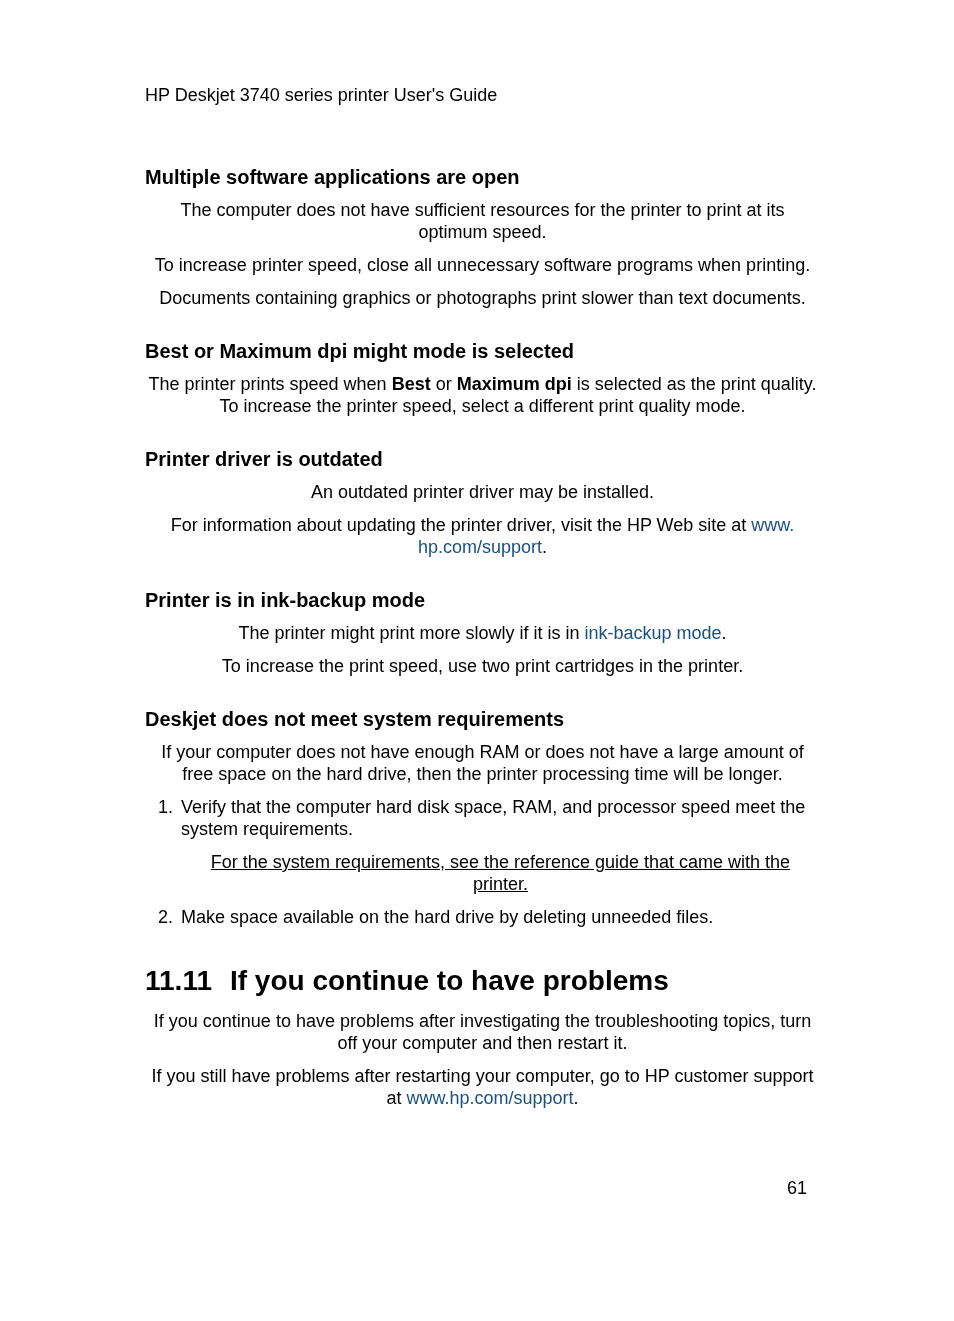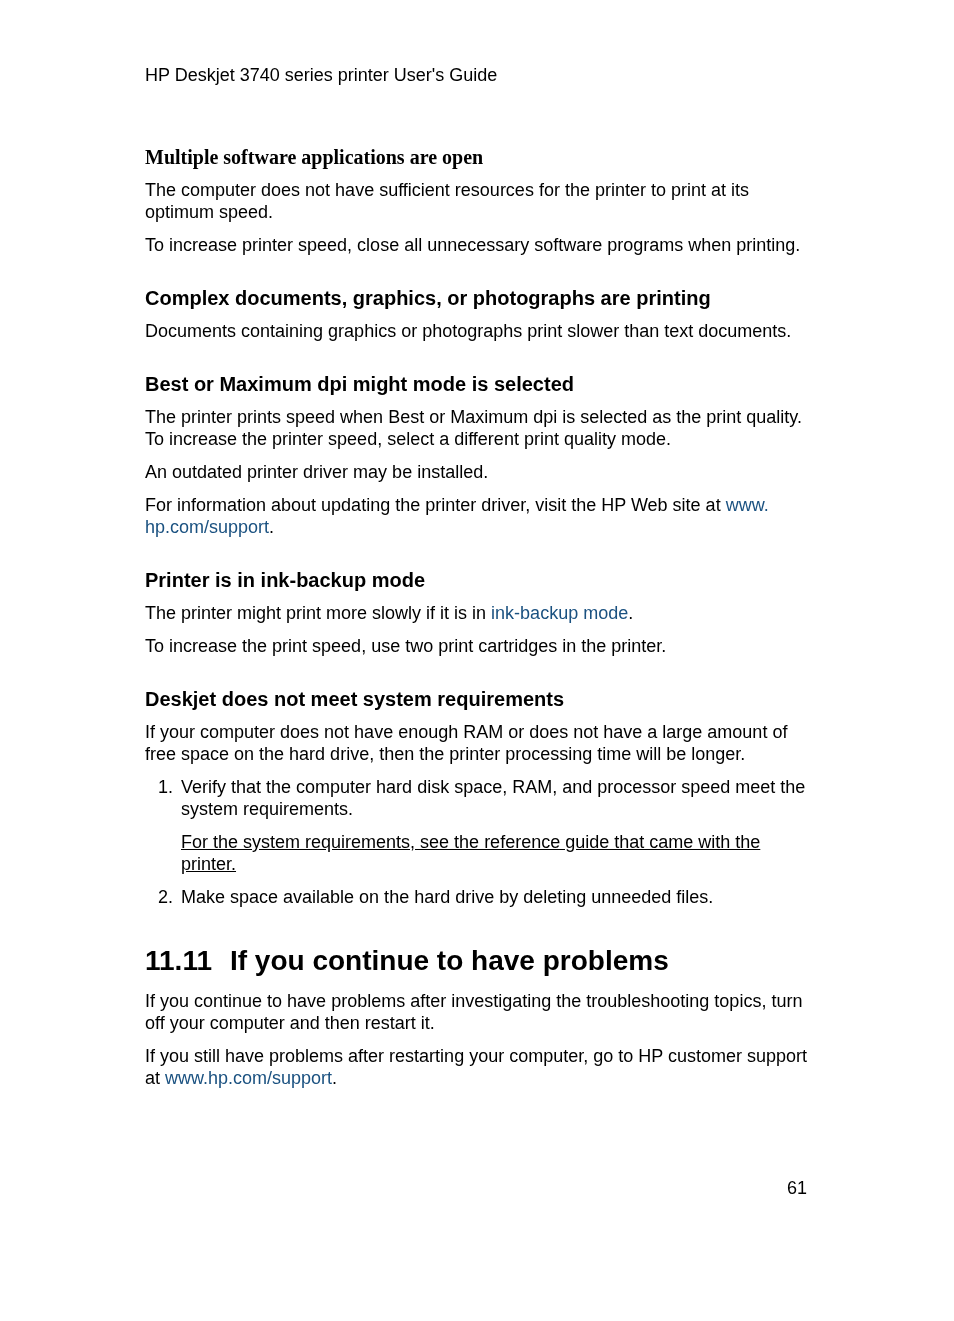--- a/index.html
+++ b/index.html
@@ -12,35 +12,36 @@
     color: var(--text-color);
     font-family: "Liberation Sans", sans-serif;
     position: relative;
     overflow: hidden;
   }
   .content {
     margin-left: 145px;
     width: 675px;
   }
   .running-header {
-    padding-top: 64px;
+    padding-top: 84px;
     font-size: 18px;
     line-height: 22px;
   }
   h3.sec {
     font-size: 20px;
     line-height: 24px;
     font-weight: bold;
     margin: 30px 0 10px 0;
   }
-  h3.sec.first { margin-top: 59px; font-family: Liberation Serif, serif; }
+  h3.sec.first { margin-top: 59px; }
   p, .li-sub {
     font-size: 18px;
     line-height: 22px;
     margin: 0 0 11px 0;
+    text-align: center;
   }
   .list-item {
     display: flex;
     font-size: 18px;
     line-height: 22px;
     margin: 0 0 11px 0;
   }
   .list-item .num {
     flex: none;
     width: 23px;
@@ -48,21 +49,21 @@
   }
   .list-item .li-text { flex: 1; }
   .li-sub { margin-left: 36px; text-decoration: underline; }
   h1.chapter {
     font-size: 28px;
     line-height: 34px;
     font-weight: bold;
     margin: 36px 0 12px 0;
   }
   .ch-num { margin-right: 18px; }
-  .b { font-weight: normal; }
+  .b { font-weight: bold; }
   a.link {
     color: var(--link-color);
     text-decoration: none;
     cursor: pointer;
   }
   .page-number {
     position: absolute;
     left: 787px;
     top: 1177px;
     font-size: 18px;
@@ -74,26 +75,26 @@
 
 <div class="page">
   <div class="content">
 
     <div class="running-header">HP Deskjet 3740 series printer User's Guide</div>
 
     <h3 class="sec first">Multiple software applications are open</h3>
     <p>The computer does not have sufficient resources for the printer to print at its optimum speed.</p>
     <p>To increase printer speed, close all unnecessary software programs when printing.</p>
 
-    <h3 class="sec">Complex documents, graphics, or photographs are printing</h3>
     <p>Documents containing graphics or photographs print slower than text documents.</p>
 
     <h3 class="sec">Best or Maximum dpi might mode is selected</h3>
     <p><span>The printer prints speed when </span><span class="b">Best</span><span> or </span><span class="b">Maximum dpi</span><span> is selected as the print quality. To increase the printer speed, select a different print quality mode.</span></p>
 
+    <h3 class="sec">Printer driver is outdated</h3>
     <p>An outdated printer driver may be installed.</p>
     <p><span>For information about updating the printer driver, visit the HP Web site at </span><a class="link"><span>www.</span><br><span>hp.com/support</span></a><span>.</span></p>
 
     <h3 class="sec">Printer is in ink-backup mode</h3>
     <p><span>The printer might print more slowly if it is in </span><a class="link">ink-backup mode</a><span>.</span></p>
     <p>To increase the print speed, use two print cartridges in the printer.</p>
 
     <h3 class="sec">Deskjet does not meet system requirements</h3>
     <p>If your computer does not have enough RAM or does not have a large amount of free space on the hard drive, then the printer processing time will be longer.</p>
 

